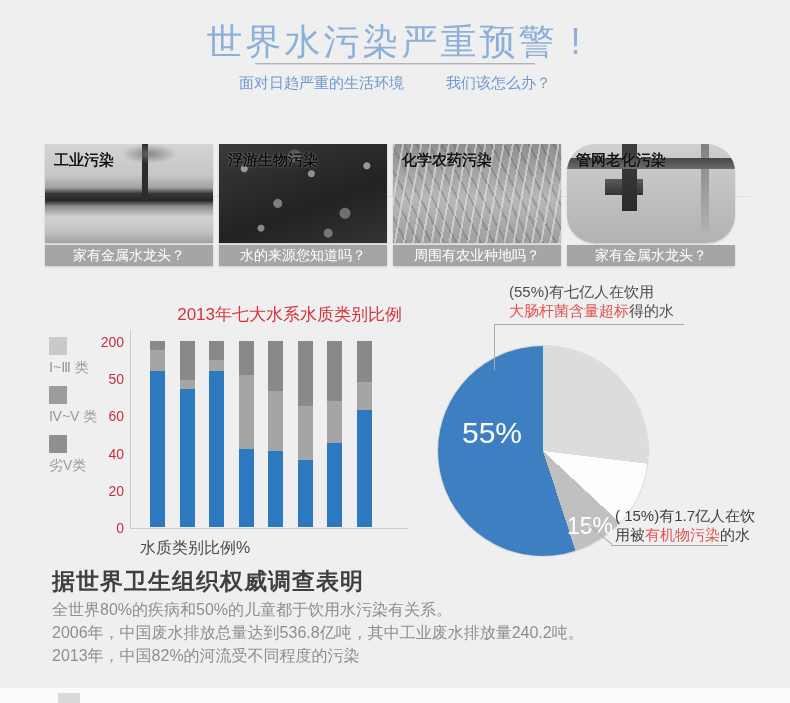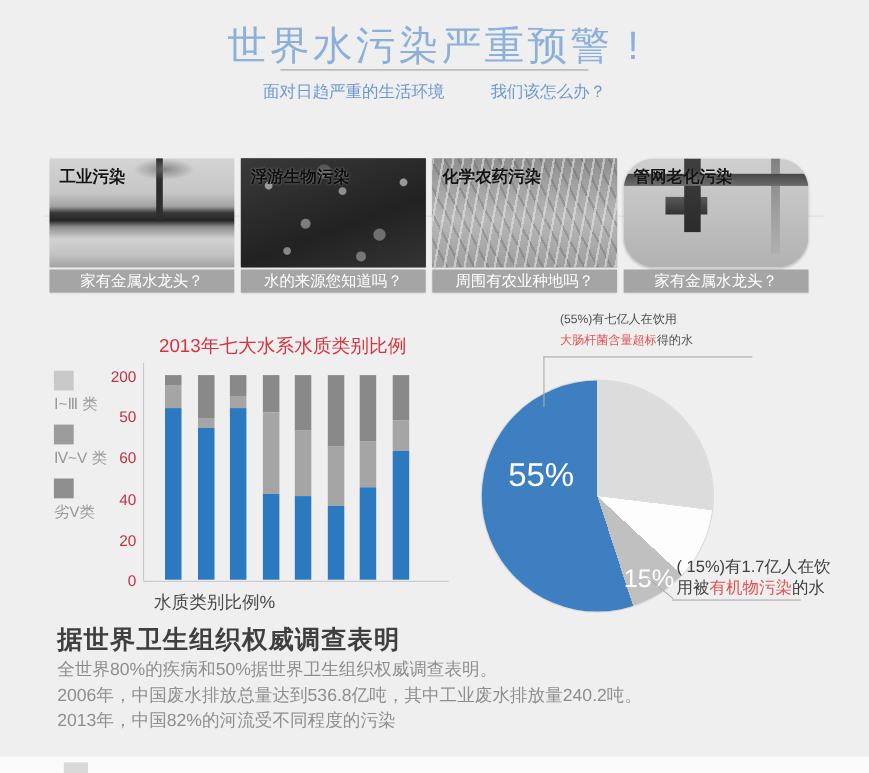--- a/index.html
+++ b/index.html
@@ -49,21 +49,21 @@
     background-repeat:no-repeat;background-size:100% 0;}
   
   .photo-pipes{background:
     linear-gradient(#474747,#6b6b6b) 0 16%/100% 11px no-repeat,
     linear-gradient(#3f3f3f,#2b2b2b) 36% 0/15px 68% no-repeat,
     linear-gradient(#5a5a5a,#333333) 29% 42%/38px 16px no-repeat,
     linear-gradient(rgba(95,95,95,.7),rgba(95,95,95,.08)) 84% 0/8px 88% no-repeat,
     linear-gradient(180deg,#cfcfcf,#b2b2b2); border-radius: 28px;}
 
   
-  .bar-title{position:absolute;top:303px;left:112px;width:290px;text-align:center;
+  .bar-title{position:absolute;top:303px;left:112px;width:290px;text-align:right;
     font-size:17px;color:#d6323f;}
   .bar-legend{position:absolute;top:337px;left:49px;}
   .lg-item{margin-bottom:9px;}
   .lg-sq{width:18px;height:18px;}
   .lg-lb{margin-top:4px;font-size:14px;color:#9a9a9a;white-space:nowrap;}
   .axis-y{position:absolute;left:130px;top:330px;width:1px;height:198px;background:#c9c9c9;}
   .axis-x{position:absolute;left:130px;top:528px;width:278px;height:1px;background:#c9c9c9;}
   .yticks{position:absolute;left:88px;top:341px;width:36px;height:190px;}
   .ytick{position:absolute;right:0;width:36px;text-align:right;font-size:14px;color:#c23043;}
   .bar-plot{position:absolute;left:143px;top:341px;width:250px;height:186px;
@@ -72,21 +72,21 @@
   .xlabel{position:absolute;top:538px;left:140px;width:235px;text-align:left;
     font-size:16px;color:#4a4a4a;}
 
   
   .pie{position:absolute;left:438px;top:346px;width:210px;height:210px;border-radius:50%;
     box-shadow:0 0 0 1px rgba(190,190,190,.45);}
   .pie-label-55{position:absolute;left:452px;top:416px;width:80px;text-align:center;
     font-size:30px;color:#ffffff;}
   .pie-label-15{position:absolute;left:560px;top:513px;width:60px;text-align:center;
     font-size:23px;color:#ffffff;}
-  .anno-top{position:absolute;left:509px;top:282px;font-size:11px;line-height:19px;color:#4f4f4f;}
+  .anno-top{position:absolute;left:509px;top:282px;font-size:15px;line-height:19px;color:#4f4f4f;}
   .anno-bottom{position:absolute;left:615px;top:506px;font-size:15px;line-height:19px;color:#3f3f3f;}
   .red{color:#e05353;}
   .conn{position:absolute;background:#ababab;}
   .conn-top-h{left:494px;top:324px;width:190px;height:1px;}
   .conn-top-v{left:494px;top:324px;width:1px;height:46px;}
   .conn-bot-h{left:611px;top:545px;width:117px;height:1px;}
   .conn-bot-d{left:589px;top:525px;width:30px;height:1px;transform:rotate(39deg);transform-origin:left top;}
 
   
   .sum-head{position:absolute;left:52px;top:566px;font-size:23px;font-weight:bold;
@@ -218,21 +218,21 @@
 
   <div class="conn conn-bot-d"></div>
   <div class="conn conn-bot-h"></div>
   <div class="anno-bottom">
     <div>( 15%)有1.7亿人在饮</div>
     <div><span>用被</span><span class="red">有机物污染</span><span>的水</span></div>
   </div>
 
   <div class="sum-head">据世界卫生组织权威调查表明</div>
   <div class="sum-lines">
-      <div class="sum-line">全世界80%的疾病和50%据世界卫生组织权威调查表明。</div>
+      <div class="sum-line">全世界80%的疾病和50%的儿童都于饮用水污染有关系。</div>
       <div class="sum-line">2006年，中国废水排放总量达到536.8亿吨，其中工业废水排放量240.2吨。</div>
       <div class="sum-line">2013年，中国82%的河流受不同程度的污染</div>
     </div>
 
   <div class="footer-strip"></div>
   <div class="footer-chip"></div>
 
 </div>
 
 </body></html>

